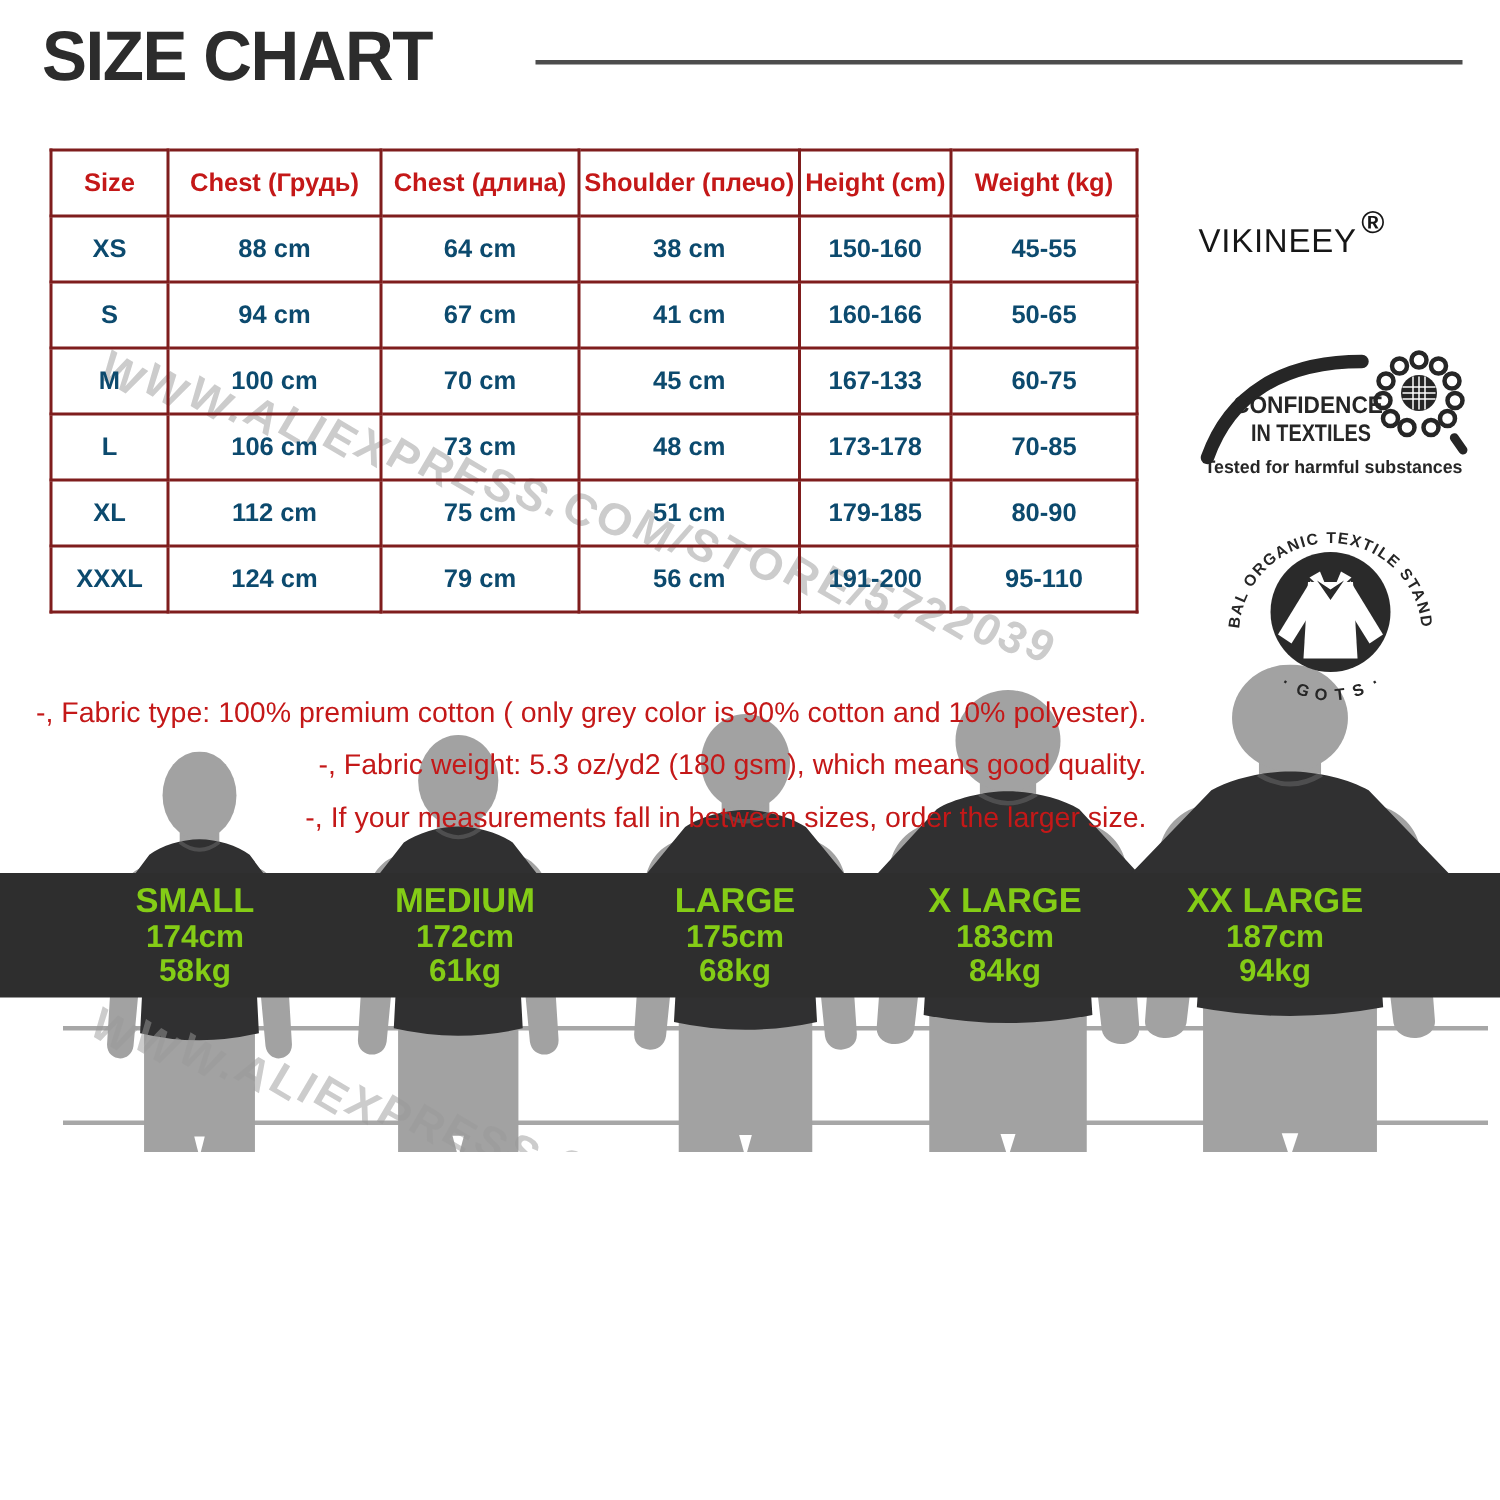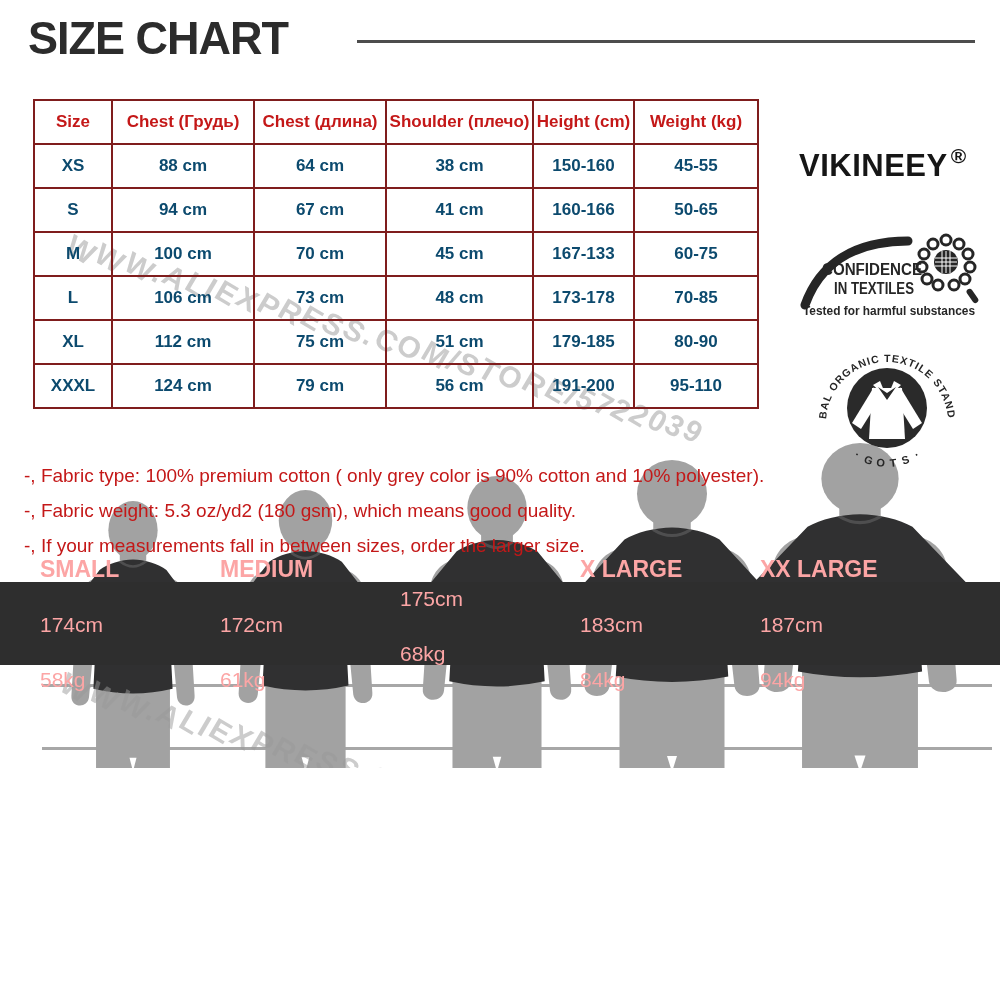--- a/index.html
+++ b/index.html
@@ -23,39 +23,39 @@
   
   .size-table{position:absolute;left:33px;top:99px;width:724px;border-collapse:collapse;
               table-layout:fixed;z-index:4;background:transparent;}
   .size-table th,.size-table td{border:2px solid #7f1d1d;text-align:center;
               font-size:17px;font-weight:bold;background:transparent;padding:0;}
   .size-table th{color:var(--accent_red);height:42px;}
   .size-table td{color:#0c4a6e;height:42px;}
 
   
   .brand{position:absolute;left:799px;top:148px;z-index:4;color:#161616;}
-  .brand .brand-name{font-size:31px;font-weight:bold;letter-spacing:.5px;}
+  .brand .brand-name{font-size:22px;font-weight:normal;letter-spacing:.5px;}
   .brand .reg{font-size:21px;font-weight:bold;position:relative;top:-13px;left:3px;}
   .oeko{position:absolute;left:800px;top:227px;z-index:4;}
   .oeko text{fill:#262626;font-weight:bold;font-family:"Liberation Sans",sans-serif;}
   .gots{position:absolute;left:812px;top:333px;z-index:4;}
   .gots text{fill:#262626;font-weight:bold;font-family:"Liberation Sans",sans-serif;}
 
   
-  .notes{position:absolute;left:24px;top:465px;z-index:4;}
+  .notes{position:absolute;left:24px;top:465px;z-index:4;text-align:right;}
   .notes p{margin:0 0 13px 0;font-size:19px;color:var(--accent_red);}
 
   
   .band{position:absolute;left:0;top:582px;width:1000px;height:83px;
         background:var(--band_bg);z-index:6;display:flex;align-items:center;
         padding:0;box-sizing:border-box;}
   .band-inner{display:flex;width:900px;margin-left:40px;}
-  .model-label{flex:1;color:#fca5a5;line-height:1.13;}
+  .model-label{flex:1;text-align:center;color:#84cc16;line-height:1.13;}
   .model-size{font-size:23px;font-weight:bold;}
-  .model-height,.model-weight{font-size:21px;font-weight:normal;margin-top:31px;}
+  .model-height,.model-weight{font-size:21px;font-weight:bold;}
 
   
   .lineup-line{position:absolute;left:42px;right:8px;height:3px;
                background:var(--lineup_line);z-index:1;}
   .fig{position:absolute;bottom:0;z-index:2;}
 </style>
 </head>
 <body>
 
 <div class="page">
@@ -226,20 +226,21 @@
         <div class="model-size">SMALL</div>
         <div class="model-height">174cm</div>
         <div class="model-weight">58kg</div>
       </div>
       <div class="model-label">
         <div class="model-size">MEDIUM</div>
         <div class="model-height">172cm</div>
         <div class="model-weight">61kg</div>
       </div>
       <div class="model-label">
+        <div class="model-size">LARGE</div>
         <div class="model-height">175cm</div>
         <div class="model-weight">68kg</div>
       </div>
       <div class="model-label">
         <div class="model-size">X LARGE</div>
         <div class="model-height">183cm</div>
         <div class="model-weight">84kg</div>
       </div>
       <div class="model-label">
         <div class="model-size">XX LARGE</div>

